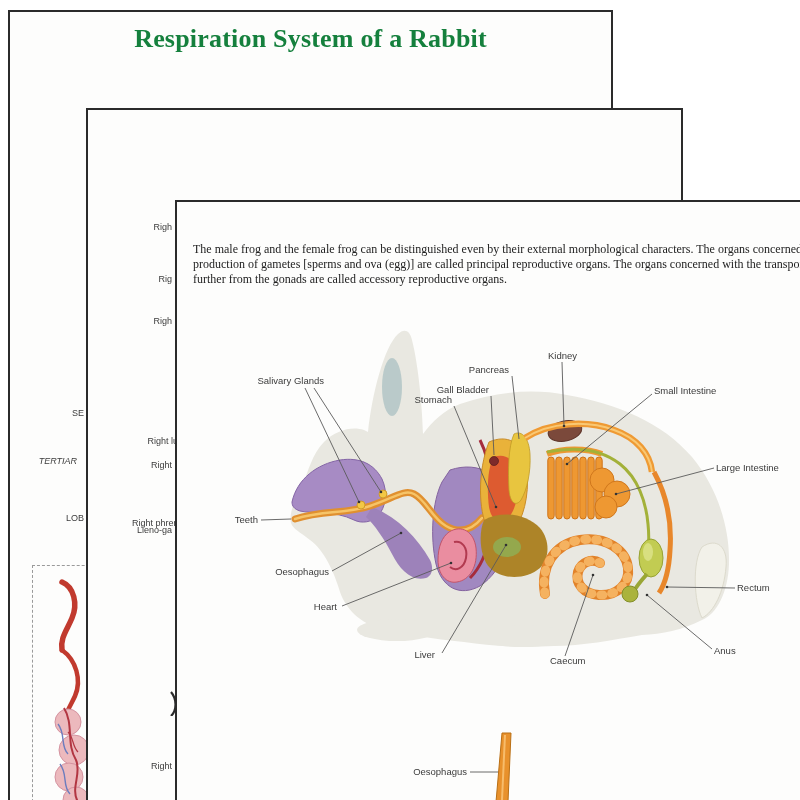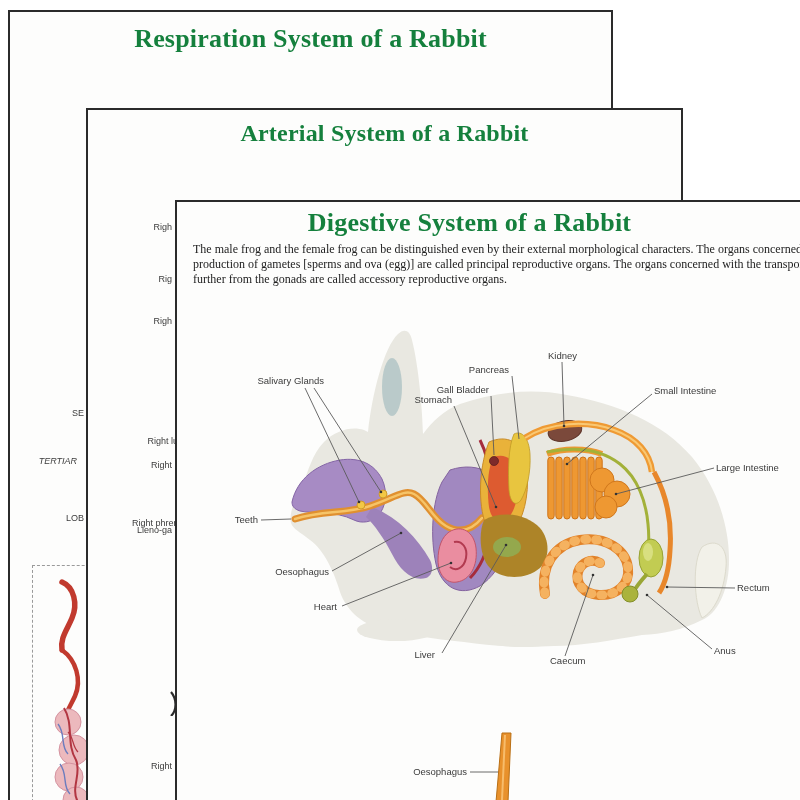--- a/index.html
+++ b/index.html
@@ -48,38 +48,36 @@
         <circle cx="74" cy="798" r="13" fill="#ecb9bd" stroke="#d493a0"></circle>
         <path d="M62,706 C72,722 64,742 74,758 C80,772 68,786 76,800" fill="none" stroke="#b23642" stroke-width="2"></path>
         <path d="M66,730 C72,736 70,744 76,750" fill="none" stroke="#b23642" stroke-width="1.2"></path>
         <path d="M56,722 C64,732 58,744 66,752" fill="none" stroke="#6d7dbe" stroke-width="1.4"></path>
         <path d="M58,762 C66,772 60,784 68,792" fill="none" stroke="#6d7dbe" stroke-width="1.4"></path>
       </g>
     </svg>
   </div>
 
   <div class="page" id="page-arterial">
-    <div class="page-title">Arterial System of a Rabbit</div>
 
     <div class="frag r" style="right:509px;top:112px;">Righ</div>
     <div class="frag r" style="right:509px;top:164px;">Rig</div>
     <div class="frag r" style="right:509px;top:206px;">Righ</div>
     <div class="frag r" style="right:503px;top:286px;margin-top:40px;">Right lu</div>
     <div class="frag r" style="right:509px;top:350px;">Right</div>
     <div class="frag r" style="right:496px;top:367px;margin-top:41px;">Right phrenic</div>
     <div class="frag r" style="right:509px;top:415px;">Lieno-ga</div>
     <div class="frag r" style="right:509px;top:651px;">Right</div>
 
     <svg style="position:absolute;left:70px;top:578px;" width="20" height="28" viewBox="156 686 20 28">
       <path d="M169,690 C175,697 175,708 169,714" fill="none" stroke="#2a2a2a" stroke-width="2.2"></path>
     </svg>
   </div>
 
   <div class="page" id="page-digestive">
-    <div class="page-title">Digestive System of a Rabbit</div>
     <div class="page-body" id="dig-body">The male frog and the female frog can be distinguished even by their external morphological characters. The organs concerned with the production of gametes [sperms and ova (egg)] are called principal reproductive organs. The organs concerned with the transport of gametes further from the gonads are called accessory reproductive organs.</div>
 
     <svg style="position:absolute;left:0px;top:110px;" width="640" height="510" viewBox="175 310 640 510">
 
       <g>
         <path d="M289,521 C287,512 292,498 300,485 C306,470 310,452 322,440
                  C334,428 350,424 362,428 L366,430
                  C370,392 382,345 396,332 C402,326 408,328 410,338
                  C416,362 420,400 421,432
                  C430,420 442,408 458,402 C492,390 530,386 565,393

